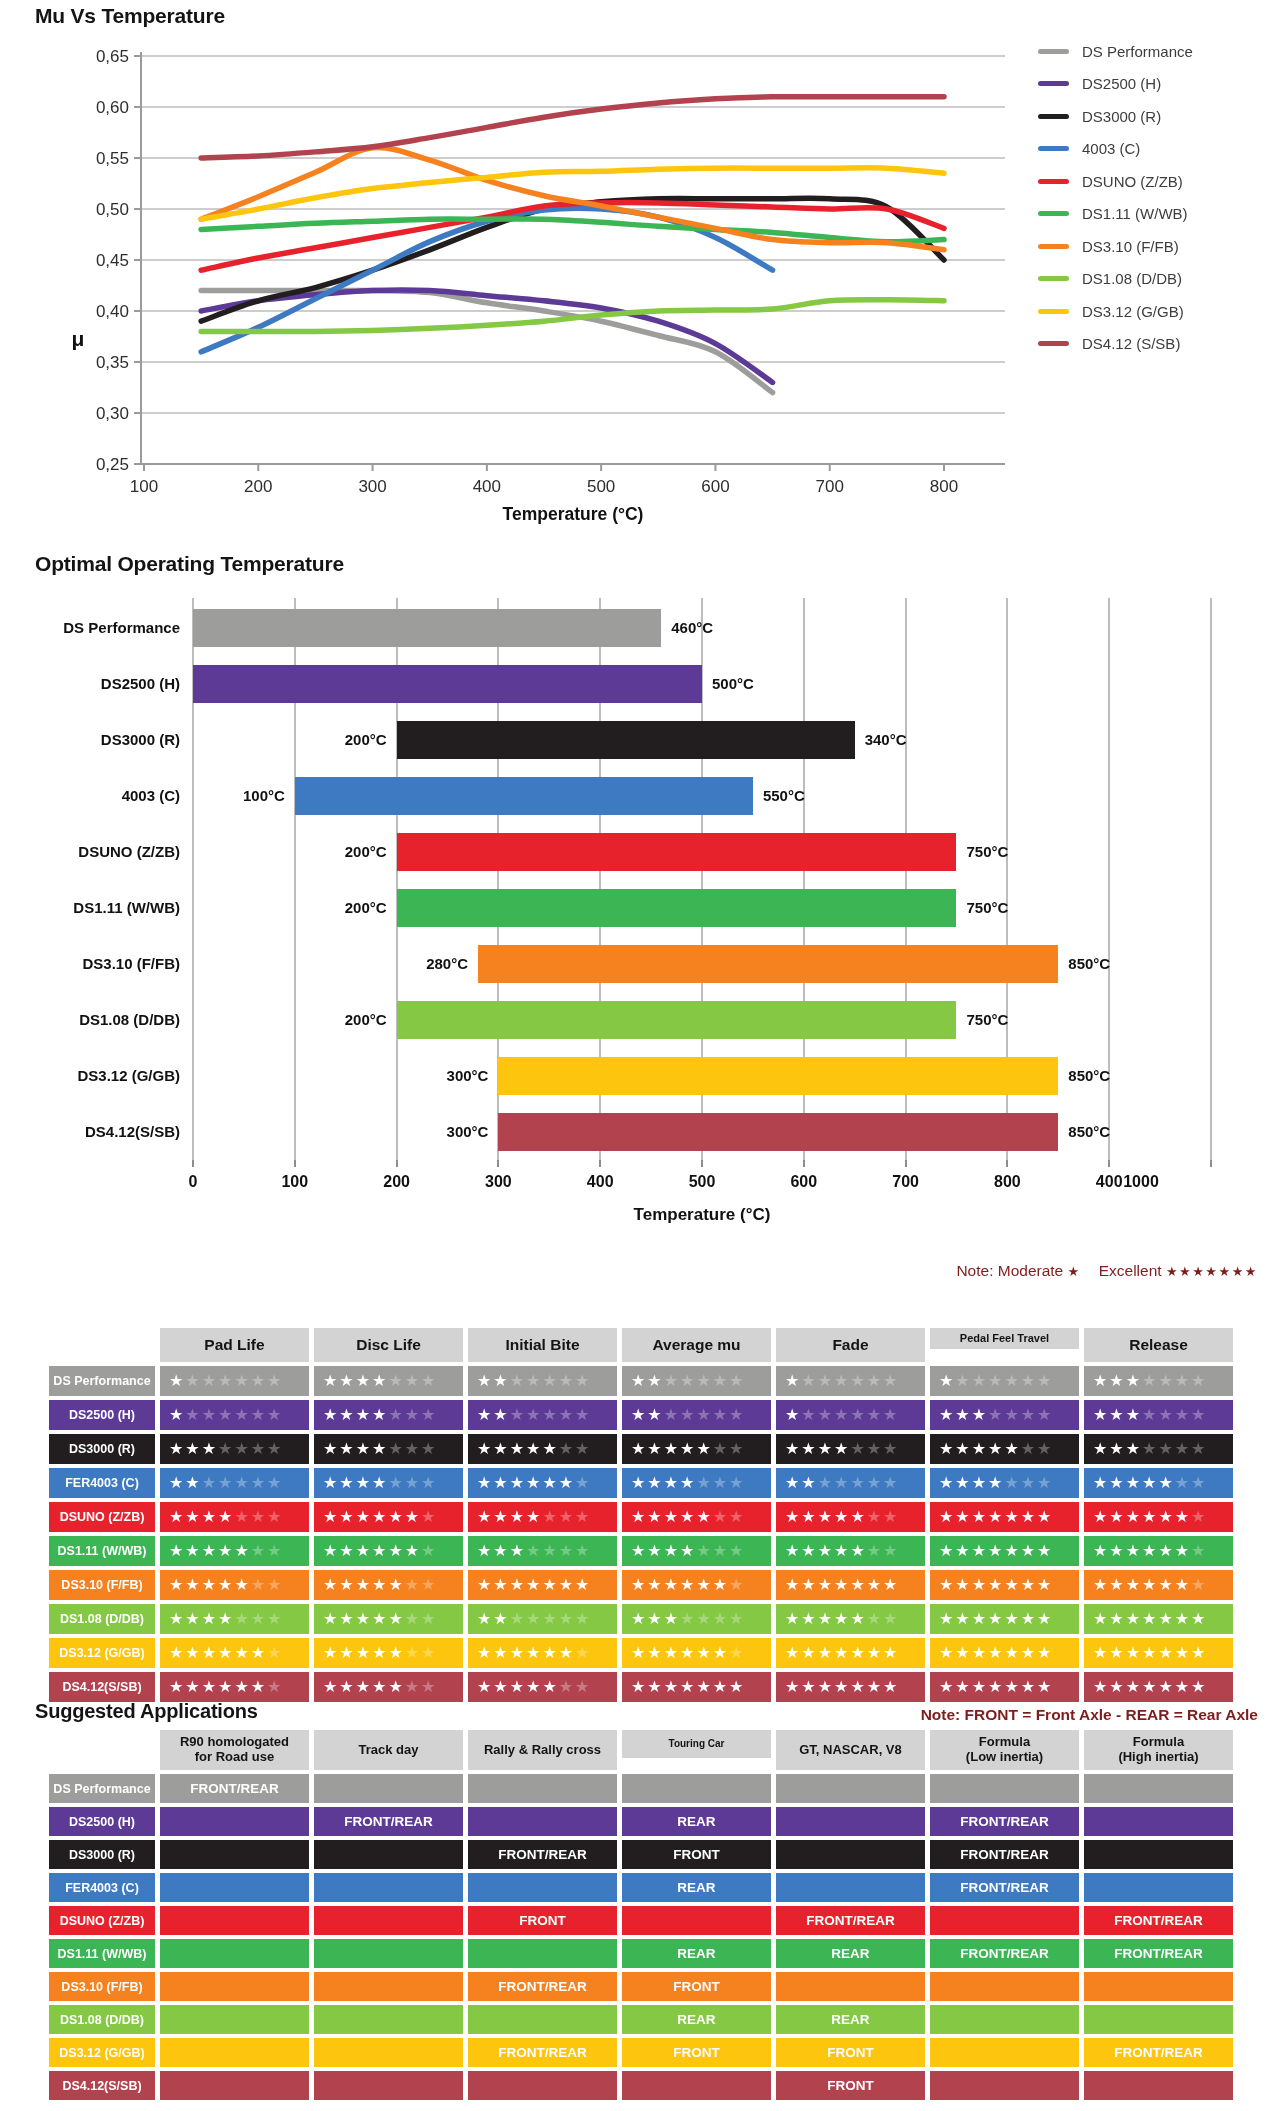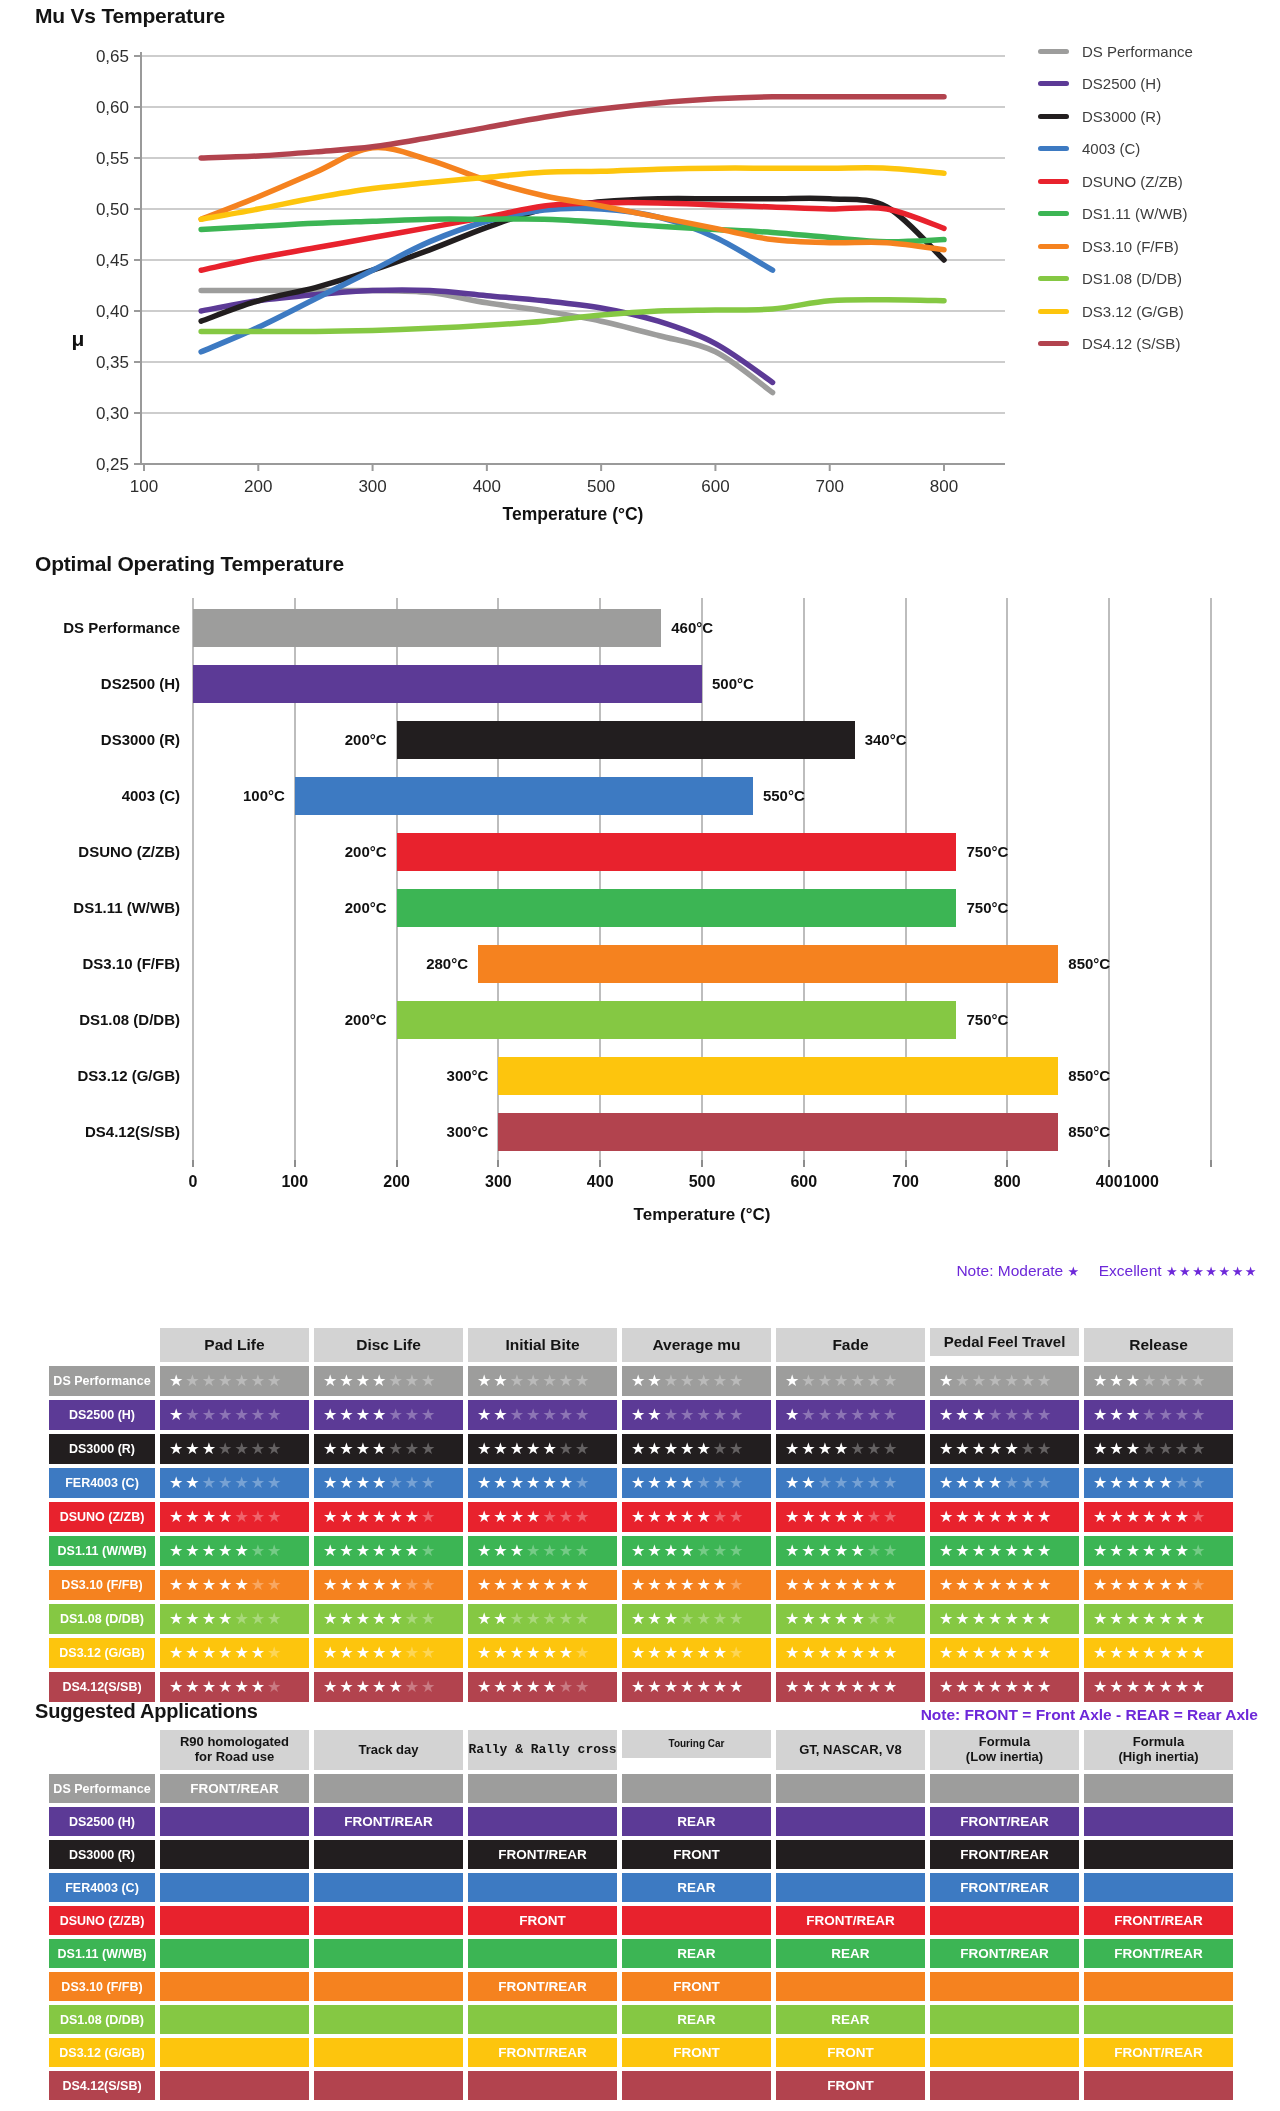--- a/index.html
+++ b/index.html
@@ -14,21 +14,21 @@
   .legend-label{font-size:15px;color:#3d3d3d;white-space:nowrap;}
   
   #barchart{position:absolute;left:0;top:545px;width:1280px;height:700px;}
   .vgrid{position:absolute;width:2px;background:#bdbdbd;}
   .bar-row-label{position:absolute;font-size:15px;font-weight:600;color:#111;text-align:right;white-space:nowrap;}
   .bar{position:absolute;height:38px;}
   .bar-val{position:absolute;font-size:15px;font-weight:700;color:#111;white-space:nowrap;line-height:38px;}
   .bar-tick-label{position:absolute;font-size:16px;font-weight:700;color:#111;transform:translateX(-50%);white-space:nowrap;}
   .axis-title{position:absolute;font-size:17px;font-weight:700;color:#111;transform:translateX(-50%);white-space:nowrap;}
   
-  .note{position:absolute;font-size:15.5px;color:#6d28d9;white-space:nowrap;}
+  .note{position:absolute;font-size:15.5px;color:#7f1d1d;white-space:nowrap;}
   .grid-table{position:absolute;left:49px;display:grid;grid-template-columns:106px repeat(7,149px);column-gap:5px;row-gap:4px;}
   .hdr-cell{background:#d3d3d3;display:flex;align-items:center;justify-content:center;text-align:center;
             font-weight:700;color:#141414;white-space:pre-line;line-height:1.15;}
   .hdr-empty{background:transparent;}
   .row-label{display:flex;align-items:center;justify-content:center;color:#fff;font-weight:700;
              font-size:12.5px;white-space:nowrap;}
   .star-cell{display:flex;align-items:center;padding-left:9px;font-size:16px;letter-spacing:2px;line-height:1;white-space:nowrap;}
   .star-on{color:#ffffff;}
   .star-off{color:rgba(255,255,255,0.3);}
   .app-cell{display:flex;align-items:center;justify-content:center;color:#fff;font-weight:700;font-size:13.5px;white-space:nowrap;}
@@ -218,21 +218,21 @@
     </div>
 
   <div class="note" style="top:1262px;right:38px;" id="perf-note"><span>Note:  </span><span>Moderate </span><span class="note-star">★</span><span style="margin-left: 18px;">Excellent </span><span class="note-star">★★★★★★★</span></div>
   <div class="grid-table" style="top:1284px;margin-top:44px;" id="perf-table">
       <div class="hdr-cell hdr-empty" style="height: 34px;"></div>
       <div class="hdr-cell" style="height: 34px; font-size: 15.5px;">Pad Life</div>
       <div class="hdr-cell" style="height: 34px; font-size: 15.5px;">Disc Life</div>
       <div class="hdr-cell" style="height: 34px; font-size: 15.5px;">Initial Bite</div>
       <div class="hdr-cell" style="height: 34px; font-size: 15.5px;">Average mu</div>
       <div class="hdr-cell" style="height: 34px; font-size: 15.5px;">Fade</div>
-      <div class="hdr-cell" style="height: 28px; font-size: 15px;">Pedal Feel Travel</div>
+      <div class="hdr-cell" style="height: 21px; font-size: 11px;">Pedal Feel Travel</div>
       <div class="hdr-cell" style="height: 34px; font-size: 15.5px;">Release</div>
       <div class="row-label" style="background: rgb(157, 157, 156); height: 30px;">DS Performance</div>
       <div class="star-cell" style="background: rgb(157, 157, 156); height: 30px;">
         <span class="star-on">★</span>
         <span class="star-off">★★★★★★</span>
       </div>
       <div class="star-cell" style="background: rgb(157, 157, 156); height: 30px;">
         <span class="star-on">★★★★</span>
         <span class="star-off">★★★</span>
       </div>
@@ -519,21 +519,21 @@
       </div>
     </div>
 
   <div class="sec-title" style="left:35px;top:1700px;font-size:20px;">Suggested Applications</div>
   <div class="note" style="top:1706px;right:38px;font-weight:600;">Note: FRONT = Front Axle - REAR = Rear Axle</div>
   <div class="grid-table" style="top:1730px;" id="app-table">
       <div class="hdr-cell hdr-empty" style="height: 40px;"></div>
       <div class="hdr-cell" style="height: 40px; font-size: 13px;">R90 homologated
 for Road use</div>
       <div class="hdr-cell" style="height: 40px; font-size: 13px;">Track day</div>
-      <div class="hdr-cell" style="height: 40px; font-size: 13px; font-family: Liberation Mono, monospace;">Rally &amp; Rally cross</div>
+      <div class="hdr-cell" style="height: 40px; font-size: 13px;">Rally &amp; Rally cross</div>
       <div class="hdr-cell" style="height: 28px; font-size: 10px;">Touring Car</div>
       <div class="hdr-cell" style="height: 40px; font-size: 13px;">GT, NASCAR, V8</div>
       <div class="hdr-cell" style="height: 40px; font-size: 13px;">Formula
 (Low inertia)</div>
       <div class="hdr-cell" style="height: 40px; font-size: 13px;">Formula
 (High inertia)</div>
       <div class="row-label" style="background: rgb(157, 157, 156); height: 29px;">DS Performance</div>
       <div class="app-cell" style="background: rgb(157, 157, 156); height: 29px;">FRONT/REAR</div>
       <div class="app-cell" style="background: rgb(157, 157, 156); height: 29px;"></div>
       <div class="app-cell" style="background: rgb(157, 157, 156); height: 29px;"></div>

